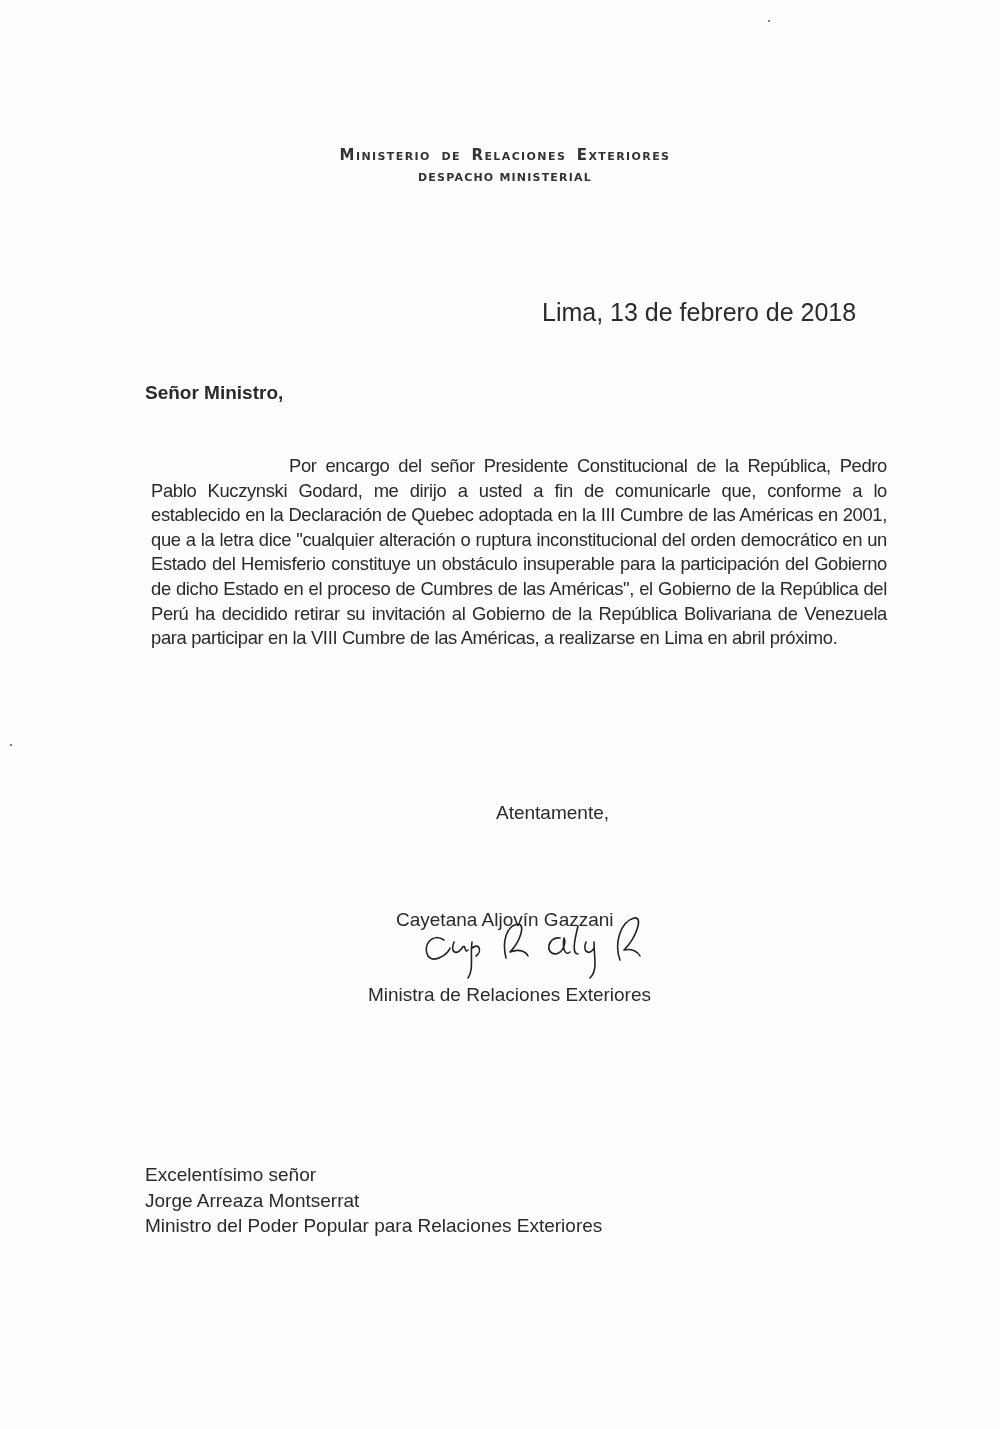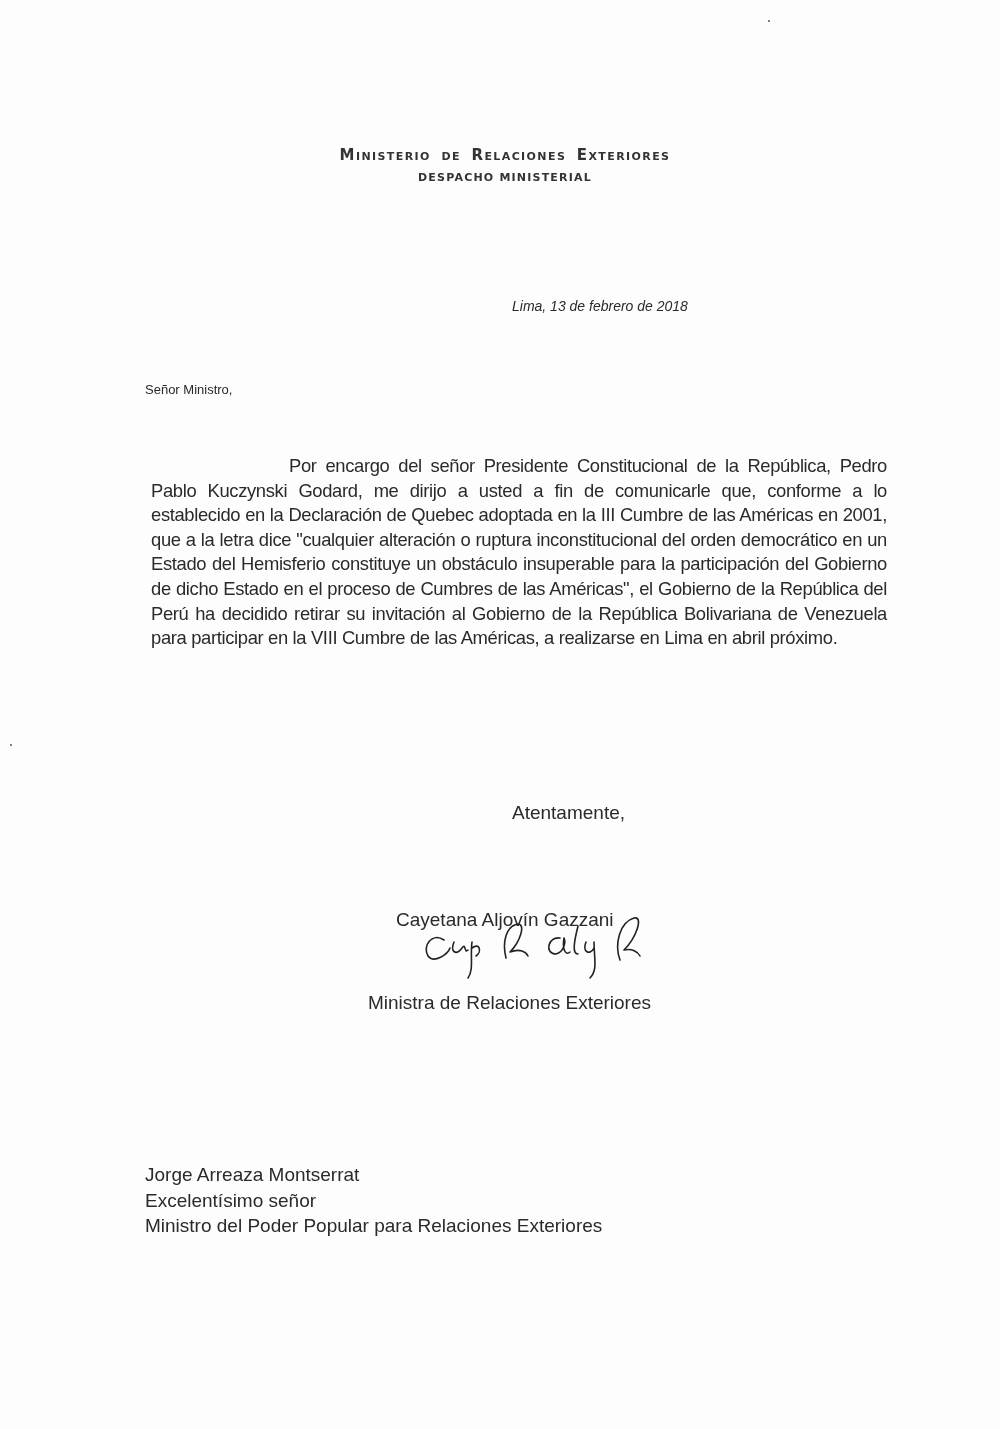--- a/index.html
+++ b/index.html
@@ -18,33 +18,33 @@
       font-weight: bold; font-size: 15px; letter-spacing: 1.4px;
       font-variant: small-caps; color: #333;
       word-spacing: 4px;
     }
     .hdr2 {
       top: 171px; left: 0; width: 1010px; text-align: center;
       font-family: "DejaVu Sans", sans-serif;
       font-weight: bold; font-size: 11px; letter-spacing: 1.2px;
       color: #333;
     }
-    .date { top: 298px; left: 512px; font-size: 14px; font-style: italic; }
-    .salutation { top: 382px; left: 145px; font-size: 13px; }
+    .date { top: 298px; left: 542px; font-size: 25px; }
+    .salutation { top: 382px; left: 145px; font-size: 19px; font-weight: bold; }
     .body-text {
       top: 454px; left: 151px; width: 736px;
       font-family: "Liberation Sans Narrow", "Liberation Sans", sans-serif;
       font-size: 18.4px; line-height: 24.6px;
       text-align: justify; text-indent: 138px;
       letter-spacing: -0.35px;
     }
-    .closing { top: 802px; left: 512px; font-size: 19px; }
+    .closing { top: 802px; left: 496px; font-size: 19px; }
     .signature { top: 912px; left: 410px; width: 260px; height: 70px; }
     .signer-name { top: 909px; left: 396px; font-size: 19px; }
-    .signer-title { top: 984px; left: 368px; font-size: 19px; margin-top: 8px; }
+    .signer-title { top: 984px; left: 368px; font-size: 19px; }
     .recipient { top: 1162px; left: 145px; font-size: 19px; line-height: 25.5px; }
     .recipient div { white-space: nowrap; }
     .speck { width: 2px; height: 2px; background: #555; border-radius: 50%; }
   </style>
 </head>
 <body>
 
 <div class="abs speck" style="top:20px;left:768px;"></div>
 <div class="abs speck" style="top:744px;left:10px;"></div>
 
@@ -63,16 +63,16 @@
   <path d="M34,28 C22,20 12,34 18,44 C24,52 38,42 40,36 M44,30 C40,40 46,44 52,36 C56,30 54,42 58,38 M62,30 C60,44 64,58 58,66 M62,36 C70,30 72,40 66,44" fill="none" stroke="#222" stroke-width="1.6" stroke-linecap="round"></path>
   <path d="M96,46 C92,30 96,14 108,12 C116,12 110,30 100,40 M100,40 C110,36 116,40 118,44" fill="none" stroke="#222" stroke-width="1.6" stroke-linecap="round"></path>
   <path d="M150,26 C138,24 134,42 146,42 C154,40 156,30 154,26 M154,26 C152,38 156,44 160,40 M168,14 C164,30 162,42 168,42 M176,30 C172,40 180,44 184,36 M184,30 C184,46 188,58 180,66" fill="none" stroke="#222" stroke-width="1.6" stroke-linecap="round"></path>
   <path d="M210,48 C204,32 210,10 224,6 C234,4 226,26 214,38 M214,38 C222,36 228,40 230,44" fill="none" stroke="#222" stroke-width="1.6" stroke-linecap="round"></path>
 </svg>
 
 <div class="abs signer-name">Cayetana Aljovín Gazzani</div>
 <div class="abs signer-title">Ministra de Relaciones Exteriores</div>
 
 <div class="abs recipient">
+  <div>Excelentísimo señor</div>
   <div>Jorge Arreaza Montserrat</div>
-  <div>Excelentísimo señor</div>
   <div>Ministro del Poder Popular para Relaciones Exteriores</div>
 </div>
 
 </body></html>

